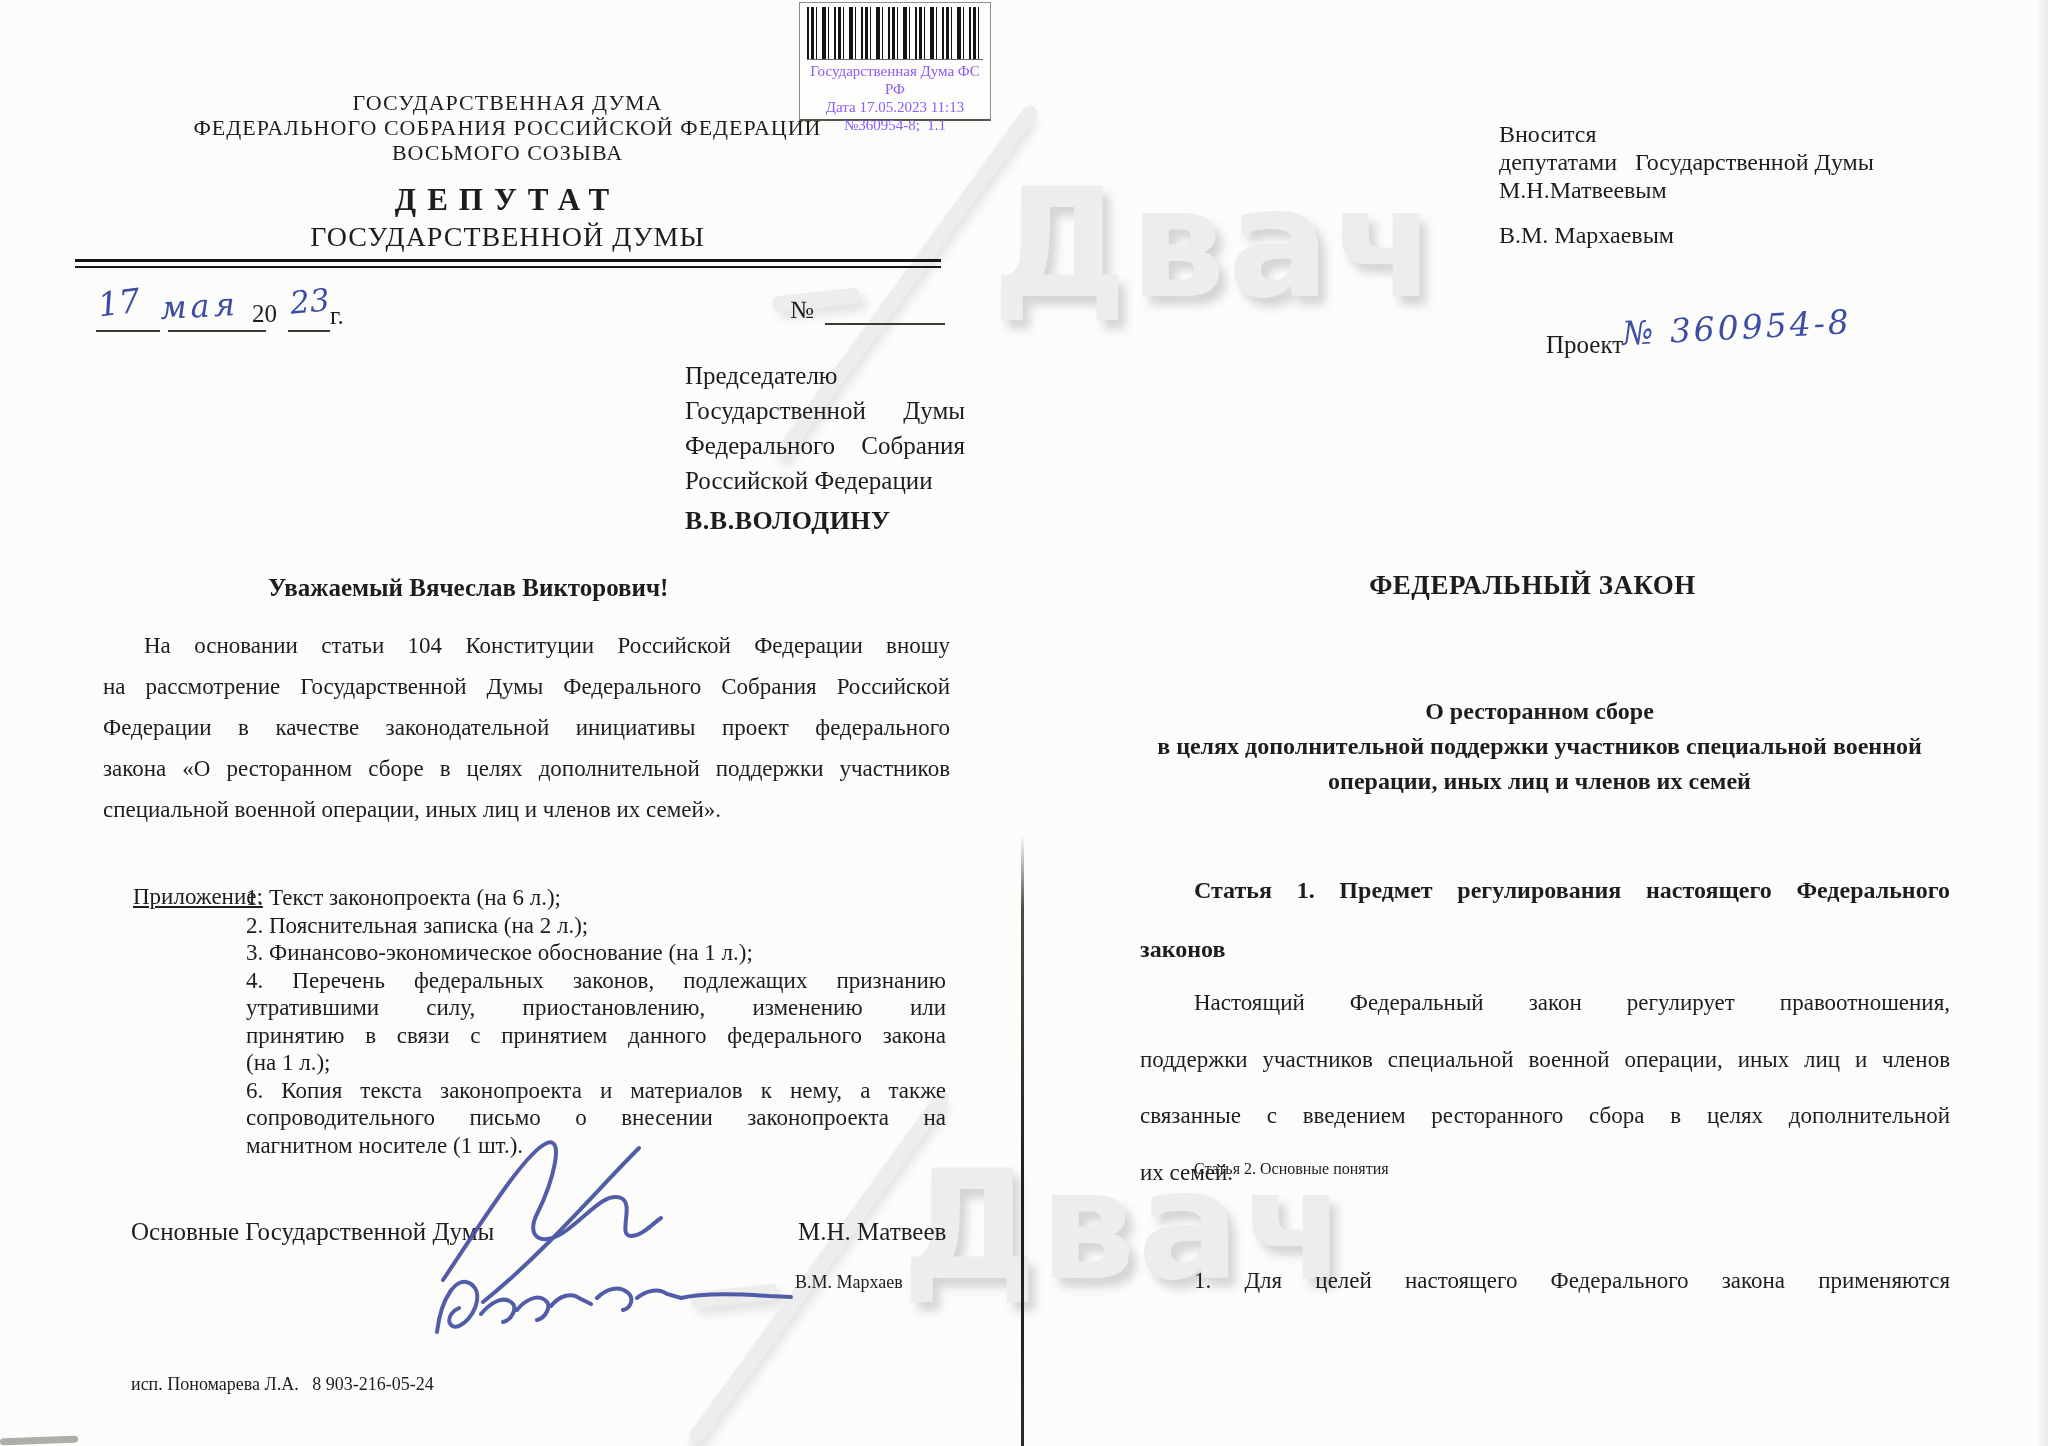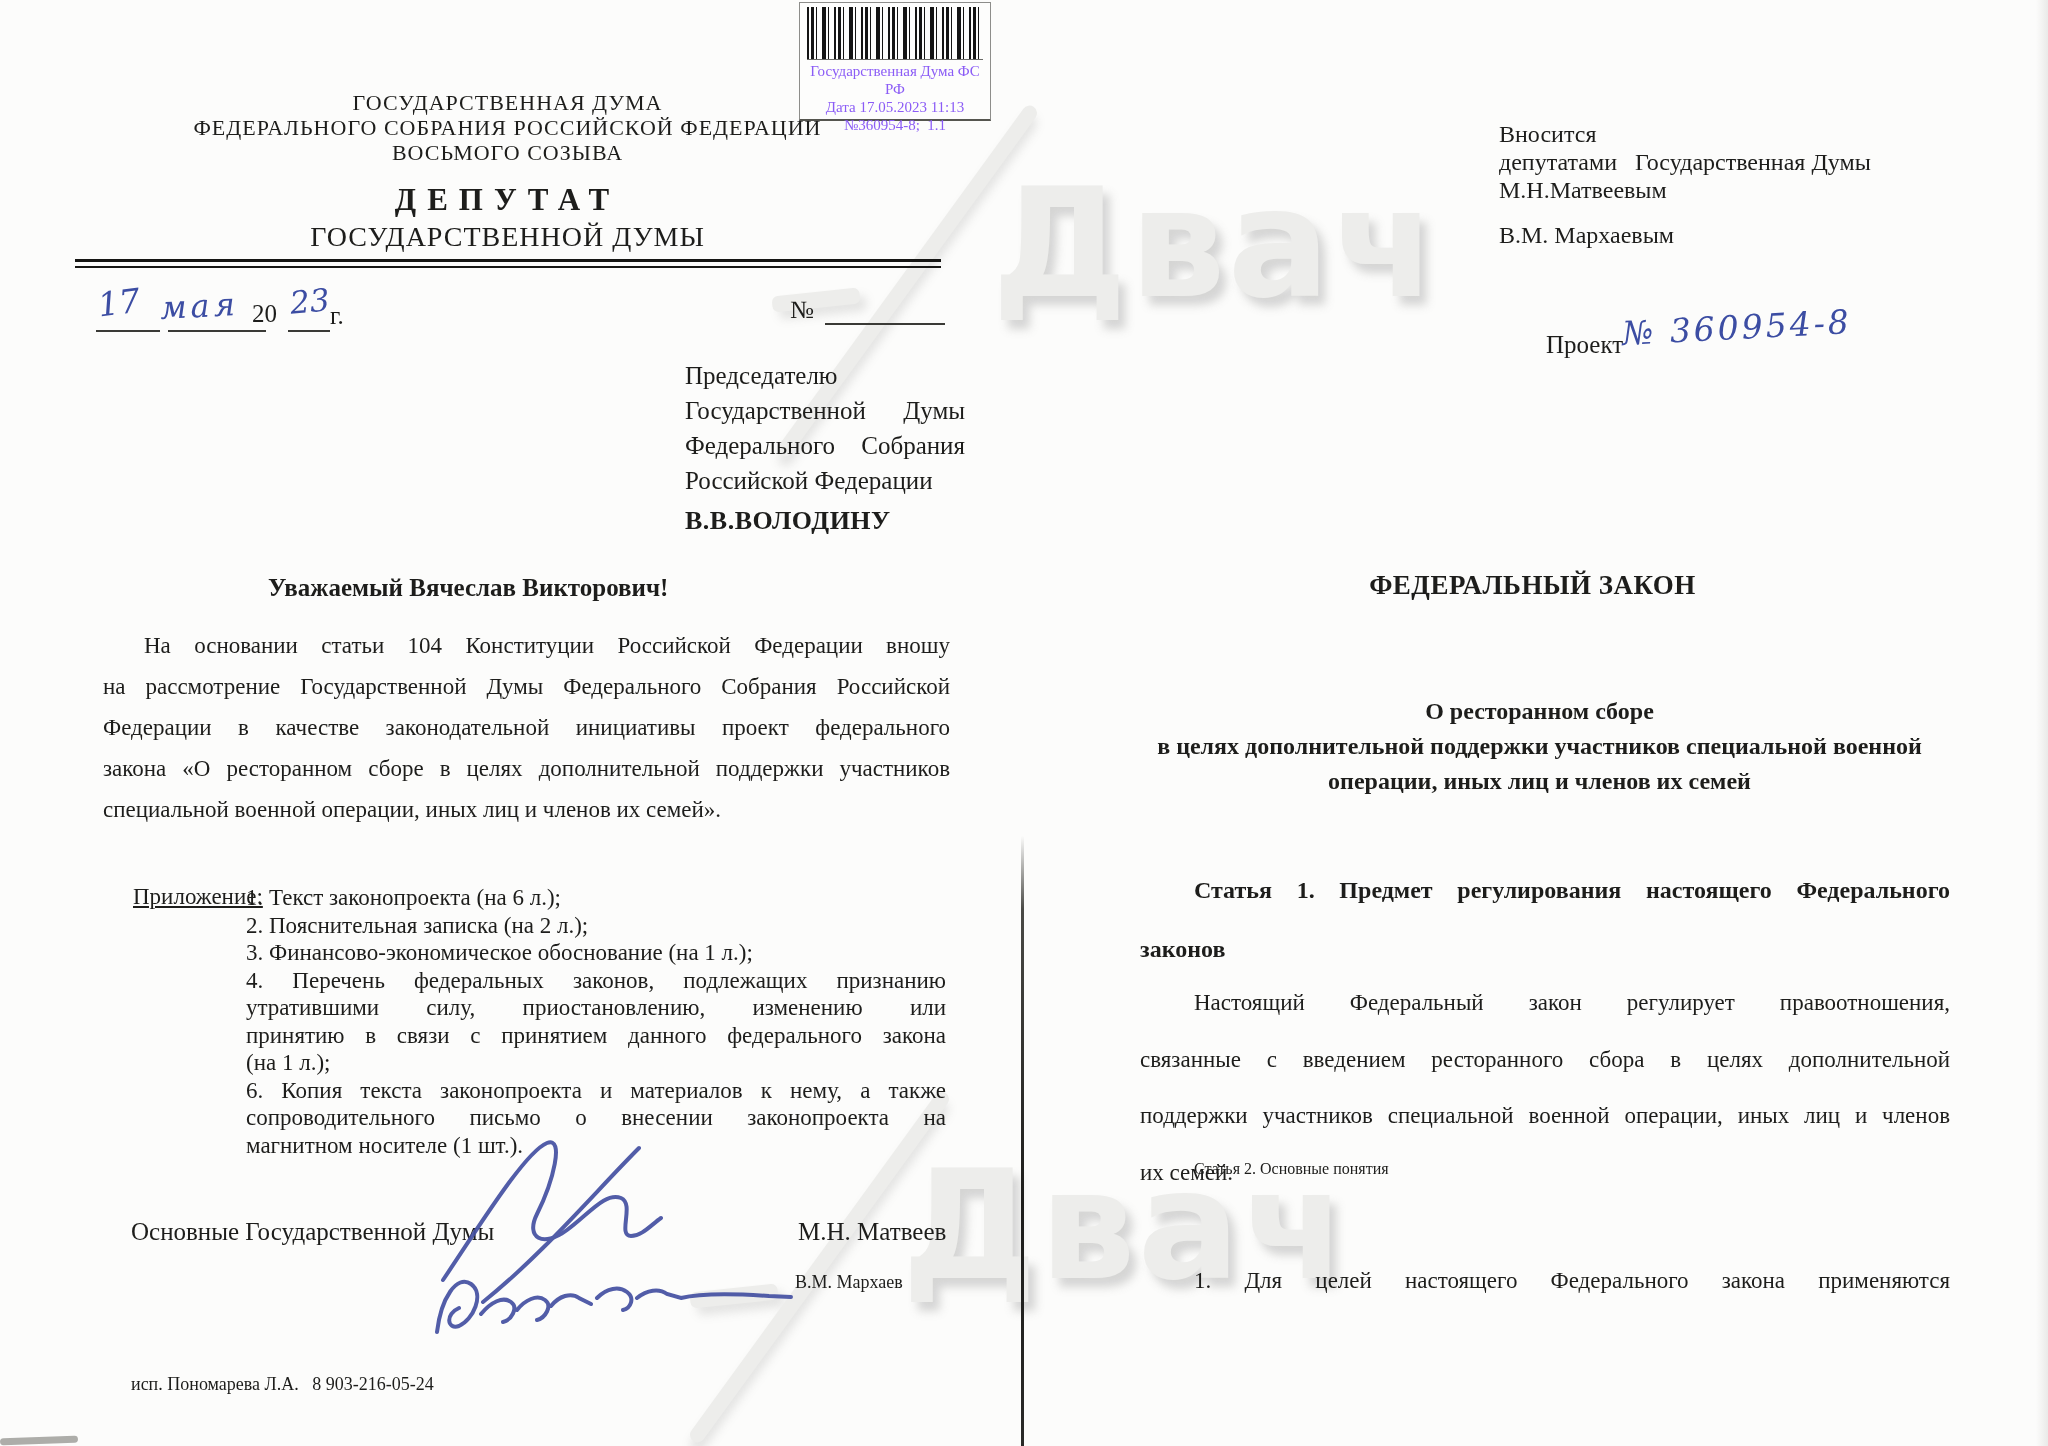--- a/index.html
+++ b/index.html
@@ -189,21 +189,21 @@
     </svg>
 
     <div class="abs foot">исп. Пономарева Л.А.   8 903-216-05-24</div>
     <div class="abs smudge"></div>
   </div>
 
   <div>
 
     <div class="abs intro">
         <div class="tline">Вносится</div>
-        <div class="tline">депутатами   Государственная Думы</div>
+        <div class="tline">депутатами   Государственной Думы</div>
         <div class="tline">М.Н.Матвеевым</div>
         <div class="tline">В.М. Мархаевым</div>
       </div>
 
     <div class="abs proekt">Проект</div>
     <div class="abs pen hand-num">№ 360954-8</div>
 
     <div class="abs fz-head">ФЕДЕРАЛЬНЫЙ ЗАКОН</div>
 
     <div class="abs law-title">
@@ -211,22 +211,22 @@
         <div class="tline">в целях дополнительной поддержки участников специальной военной</div>
         <div class="tline">операции, иных лиц и членов их семей</div>
       </div>
 
     <div class="abs art-h1">
         <div class="tline">Статья 1. Предмет регулирования настоящего Федерального</div>
         <div class="tline tlast">законов</div>
       </div>
     <div class="abs art1-body">
         <div class="tline">Настоящий Федеральный закон регулирует правоотношения,</div>
+        <div class="tline">поддержки участников специальной военной операции, иных лиц и членов</div>
         <div class="tline">связанные с введением ресторанного сбора в целях дополнительной</div>
-        <div class="tline">поддержки участников специальной военной операции, иных лиц и членов</div>
         <div class="tline tlast">их семей.</div>
       </div>
 
     <div class="abs art-h2">Статья 2. Основные понятия</div>
     <div class="abs art2-body">
         <div class="tline">1. Для целей настоящего Федерального закона применяются</div>
       </div>
   </div>
 
   <div class="abs split-line"></div>

